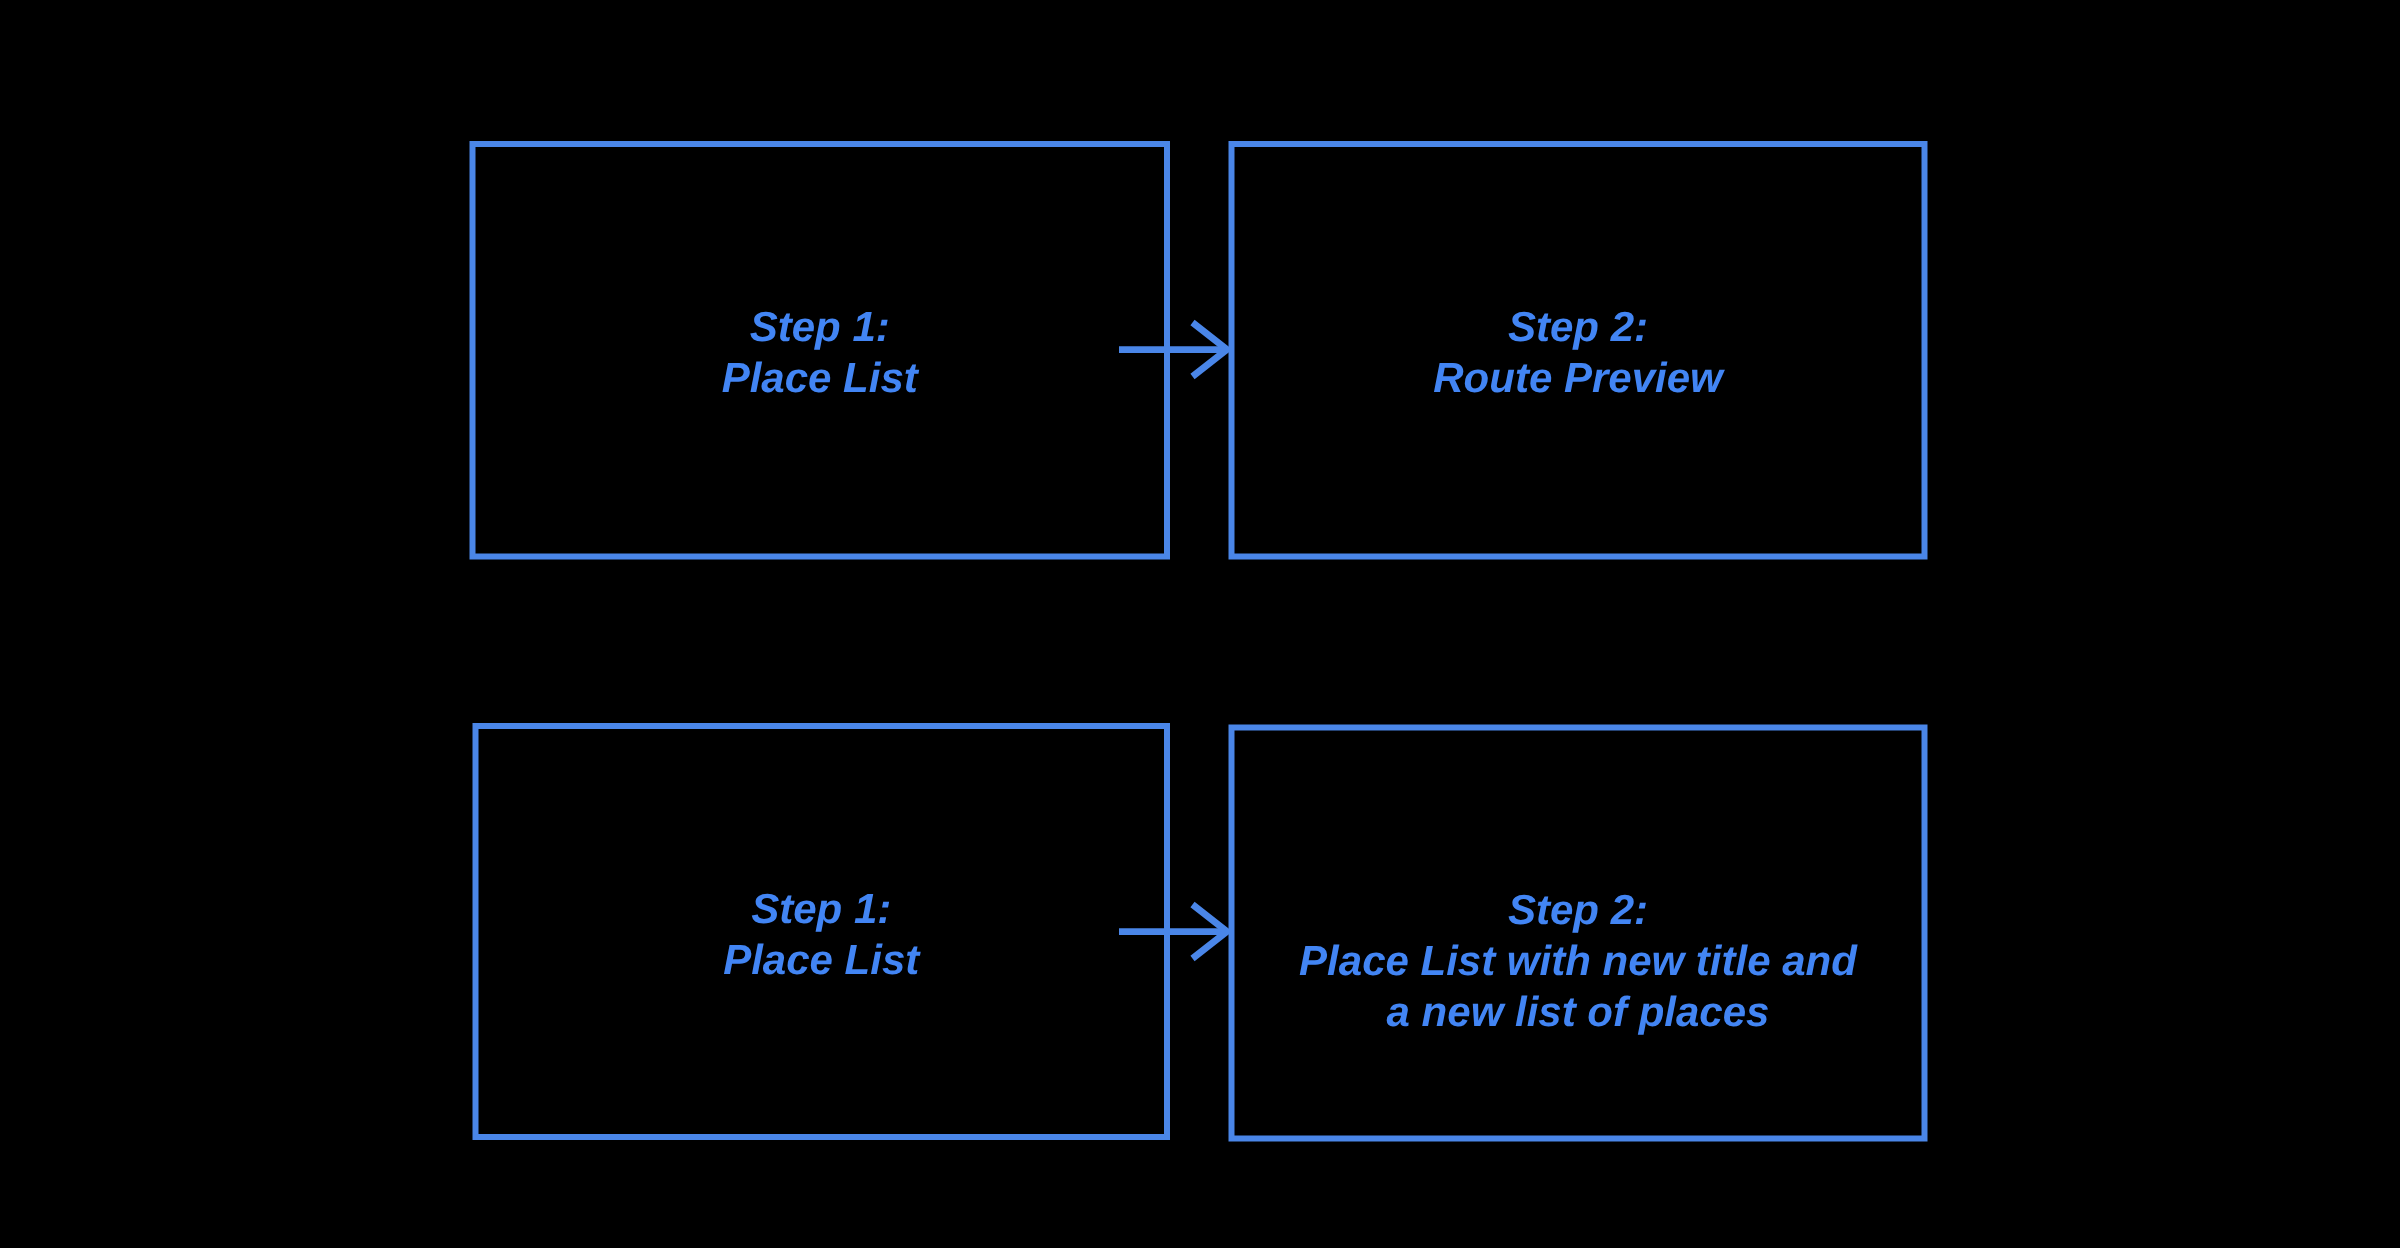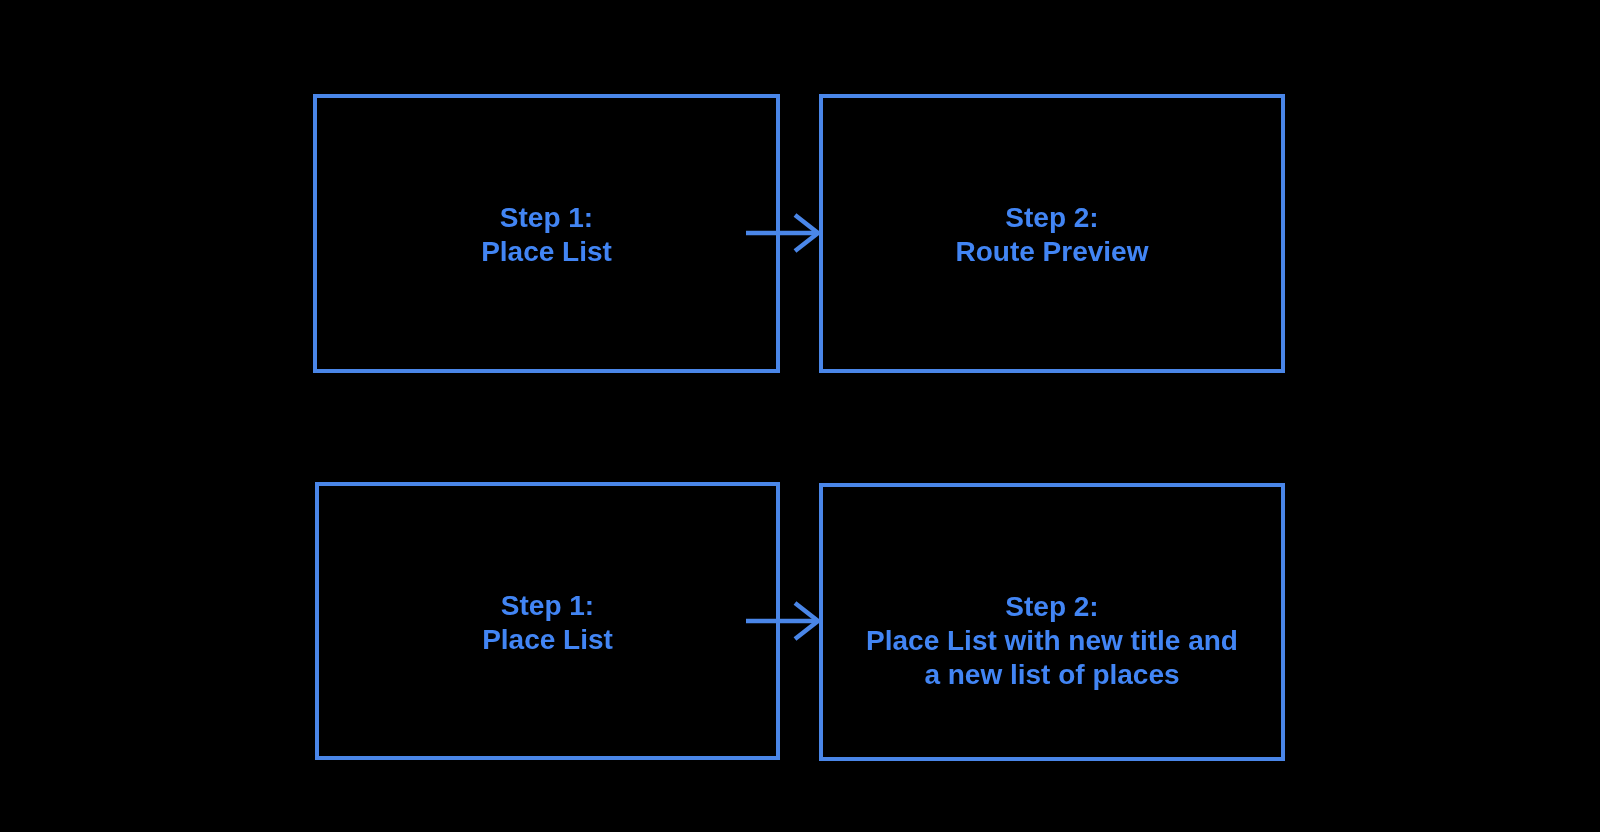--- a/index.html
+++ b/index.html
@@ -16,20 +16,21 @@
   }
   .stage{
     position:relative;
     width:1600px;height:832px;
   }
   .step-box{
     position:absolute;
     border:4px solid var(--accent-border);
     background:transparent;
     box-sizing:border-box;
+    font-style:italic;
   }
   .box-1{left:313px;top:94px;width:467px;height:279px;}
   .box-2{left:819px;top:94px;width:466px;height:279px;}
   .box-3{left:315px;top:482px;width:465px;height:278px;}
   .box-4{left:819px;top:483px;width:466px;height:278px;}
   .box-label{
     position:absolute;
     top:103px;left:0;right:0;
     text-align:center;
     color:var(--accent-text);

